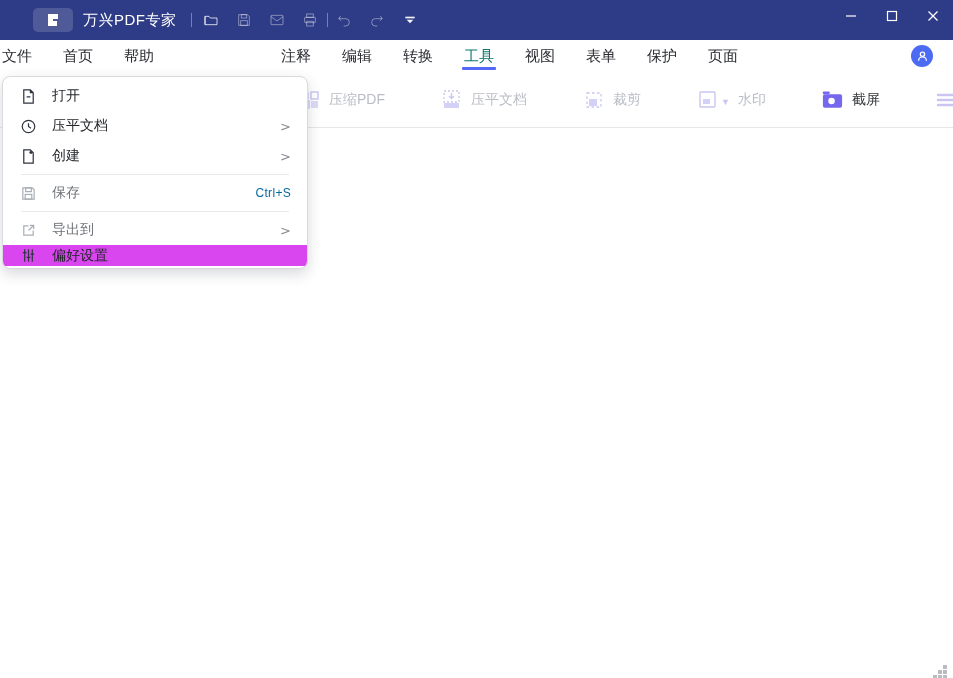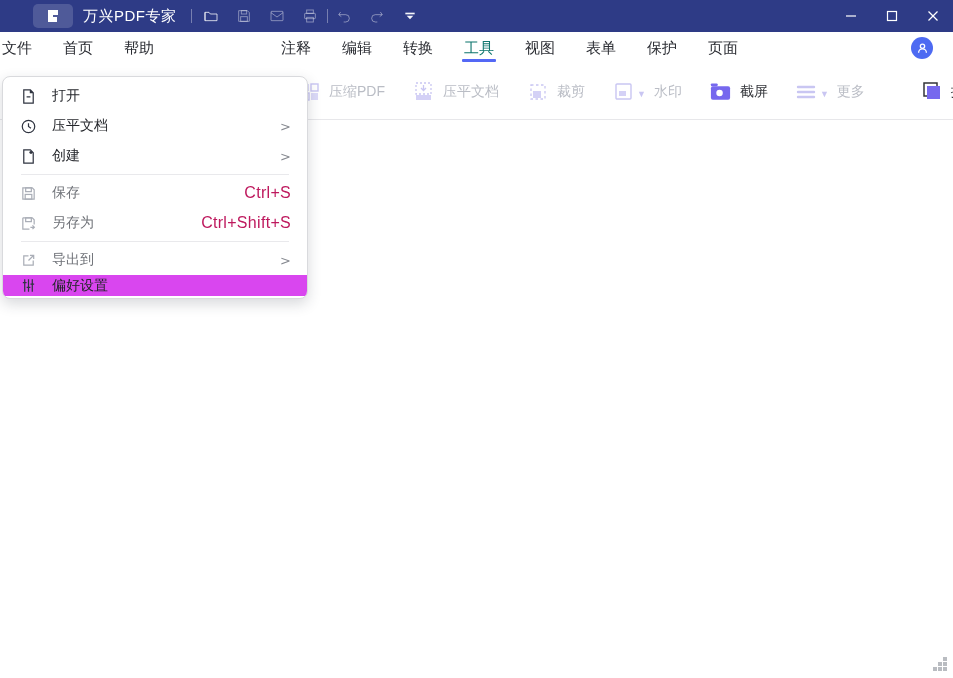--- a/index.html
+++ b/index.html
@@ -5,21 +5,21 @@
   * { margin:0; padding:0; box-sizing:border-box; }
   html,body { width:953px; height:678px; overflow:hidden; }
   body {
     font-family:"Liberation Sans","DejaVu Sans",sans-serif;
     background:#ffffff; position:relative;
     -webkit-font-smoothing:antialiased;
   }
 
   
   .titlebar {
-    height:32px; background:#2e3b86; display:flex; align-items:center;
+    height:40px; background:#2e3b86; display:flex; align-items:center;
     color:#ffffff; position:relative;
   }
   .app-logo {
     width:40px; height:24px; margin-left:33px; border-radius:5px;
     background:rgba(255,255,255,0.16); display:flex; align-items:center; justify-content:center;
     flex:0 0 auto;
   }
   .app-title { font-size:15px; margin-left:10px; letter-spacing:0.5px; white-space:nowrap; }
   .tb-sep { width:1px; height:14px; background:rgba(255,255,255,0.35); margin:0 11px 0 14px; flex:0 0 auto; }
   .tb-sep2 { width:1px; height:14px; background:rgba(255,255,255,0.35); margin:0 8px; flex:0 0 auto; }
@@ -49,21 +49,21 @@
   }
   .avatar {
     position:absolute; right:20px; top:5px; width:22px; height:22px; border-radius:50%;
     background:#4d6af2; display:flex; align-items:center; justify-content:center; cursor:pointer;
   }
   .avatar svg { width:13px; height:13px; stroke:#ffffff; stroke-width:1.4; fill:none; }
 
   
   .toolbar {
     height:56px; background:#ffffff; border-bottom:1px solid #e7e7ea;
-    display:flex; align-items:center; padding-left:298px;
+    display:flex; align-items:center; padding-left:298px;gap:28px;
   }
   .tool-item { display:flex; align-items:center; margin-right:27px; cursor:pointer; white-space:nowrap; }
   .tool-item .t-icon { width:23px; height:23px; display:flex; align-items:center; justify-content:center; }
   .tool-item .t-label { font-size:14px; margin-left:8px; }
   .tool-item.disabled .t-label { color:#babdc5; }
   .tool-item.enabled .t-label { color:#33353a; }
   .tool-item .caret { font-size:9px; color:#c9c6f2; margin-left:2px; align-self:flex-end; padding-bottom:4px; }
   .tool-sep { width:1px; height:26px; background:#dadbdf; margin:0 20px 0 8px; }
 
   
@@ -78,21 +78,21 @@
     padding:4px 0 2px 0; overflow:hidden; z-index:10;
   }
   .menu-row {
     height:30px; display:flex; align-items:center; padding:0 16px; cursor:pointer;
   }
   .menu-row .m-icon { width:19px; height:19px; display:flex; align-items:center; justify-content:center; flex:0 0 auto; }
   .menu-row .m-icon svg { width:17px; height:17px; fill:none; stroke:#2f3440; stroke-width:1.3; }
   .menu-row.disabled .m-icon svg { stroke:#aaaeb7; }
   .menu-row .m-label { font-size:14px; color:#24262b; margin-left:14px; }
   .menu-row.disabled .m-label { color:#6f7278; }
-  .menu-row .m-shortcut { margin-left:auto; font-size:16px; color:#be185d; letter-spacing:0.3px; }
+  .menu-row .m-shortcut { margin-left:auto; font-size:12px; color:#0369a1; letter-spacing:0.3px; }
   .menu-row .m-arrow { margin-left:auto; font-size:13px; color:#85888f; font-family:"DejaVu Sans",sans-serif; }
   .menu-row.highlighted { background:#d946ef; height:21px; }
   .menu-sep { height:1px; background:#e9e9ec; margin:3px 18px; }
 </style>
 </head>
 <body>
 
 <div class="titlebar">
   <div class="app-logo">
     <svg width="14" height="14" viewBox="0 0 14 14">
@@ -326,31 +326,20 @@
       <svg viewBox="0 0 18 18">
           <path d="M3 3 h10 l2 2 v10 H3 z"></path>
           <rect x="6" y="3" width="6" height="4"></rect>
           <rect x="5.5" y="10" width="7" height="5"></rect>
         </svg>
     </span>
     <span class="m-label">保存</span>
     <span class="m-shortcut">Ctrl+S</span>
   </div>
 
-  <div class="menu-row disabled">
-    <span class="m-icon">
-      <svg viewBox="0 0 18 18">
-          <path d="M3 3 h10 l2 2 v5 M3 3 v12 h7"></path>
-          <rect x="6" y="3" width="6" height="4"></rect>
-          <path d="M11 13 h4 m-1.8 -2 l2 2 l-2 2"></path>
-        </svg>
-    </span>
-    <span class="m-label">另存为</span>
-    <span class="m-shortcut">Ctrl+Shift+S</span>
-  </div>
 
   <div class="menu-sep"></div>
 
   <div class="menu-row disabled">
     <span class="m-icon">
       <svg viewBox="0 0 18 18">
           <path d="M9 4 H4 v10 h10 V9"></path>
           <path d="M9 9 L14.5 3.5 M10.5 3.5 h4 v4"></path>
         </svg>
     </span>

